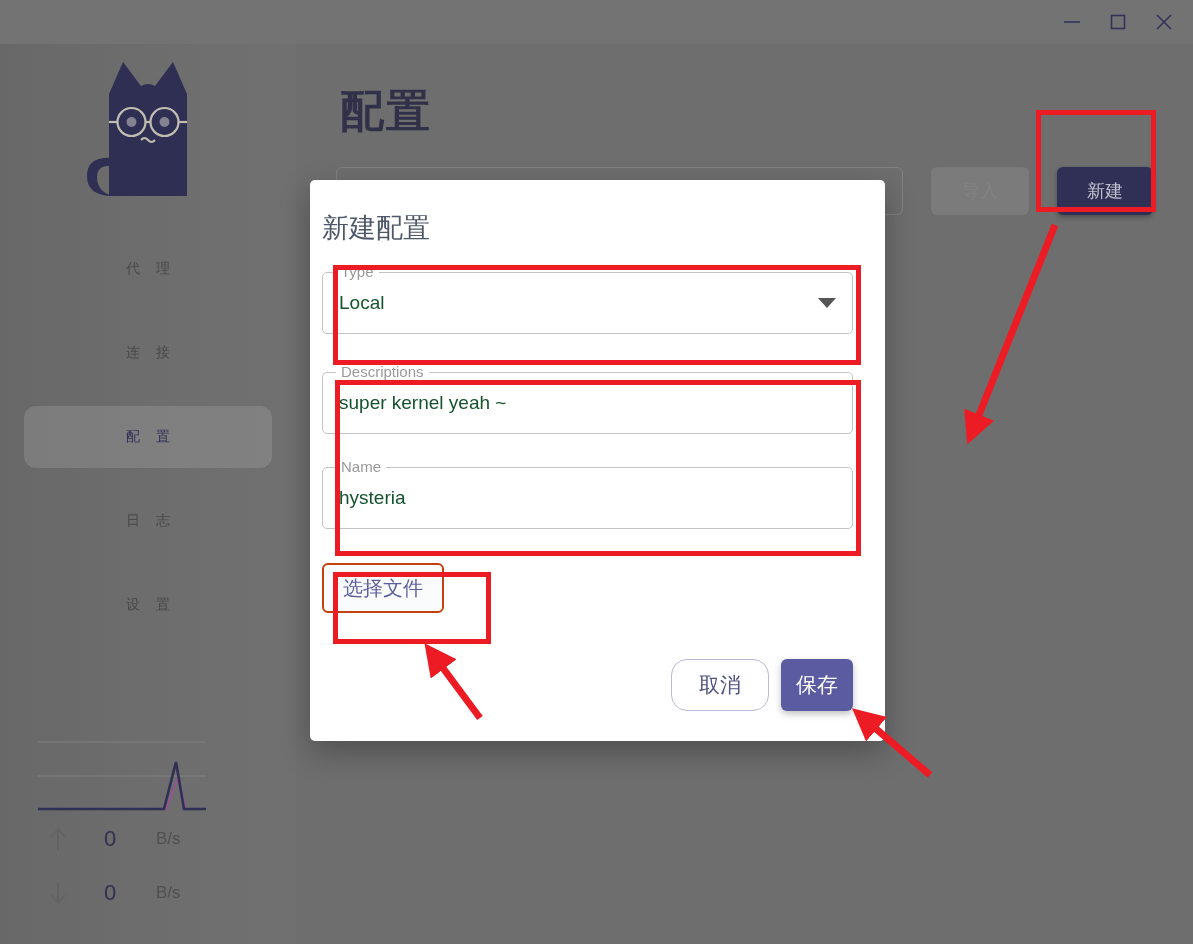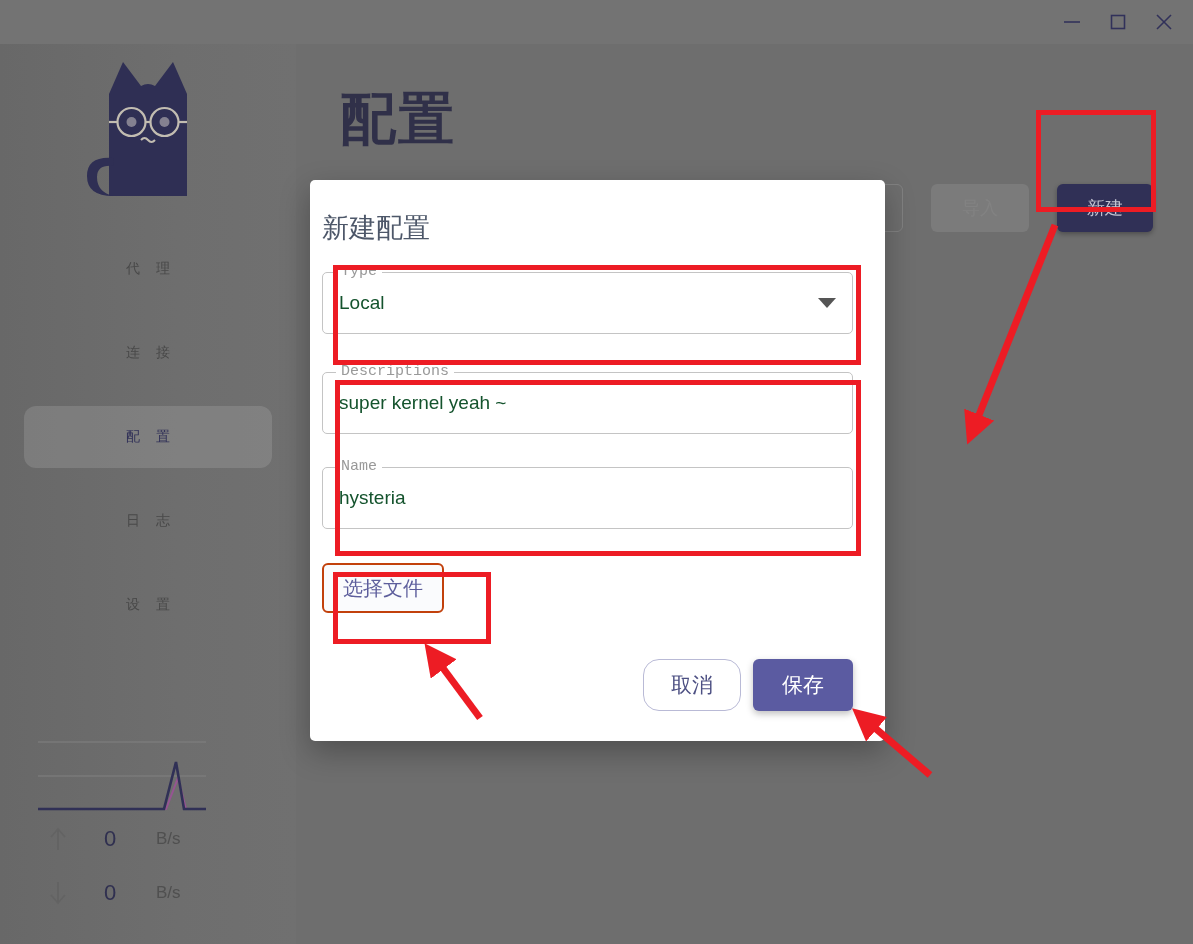--- a/index.html
+++ b/index.html
@@ -81,21 +81,21 @@
   .traffic-unit { font-size: 17px; color: #555; padding-left: 14px; }
 
   
   #main {
     flex: 1 1 auto;
     padding: 18px 40px 0 40px;
     min-width: 0;
     position: relative;
   }
   #page-title {
-    font-size: 56px;
+    font-size: 44px;
     color: #34344e;
     letter-spacing: 2px;
     margin: 20px 0 26px 4px;
   }
   #toolbar { display: flex; align-items: center; gap: 28px; }
   #url-input {
     flex: 1 1 auto;
     height: 48px;
     border: 1px solid #8a8a8a;
     border-radius: 6px;
@@ -158,21 +158,20 @@
     padding: 0 16px;
   }
   .field + .field { margin-top: 36px; }
   .field-label {
     position: absolute;
     top: -10px; left: 13px;
     background: #fff;
     padding: 0 5px;
     font-size: 15px;
     color: #999;
-    font-family: Liberation Mono, monospace;
   }
   .field-value {
     font-size: 19px;
     color: #14532d;
     flex: 1 1 auto;
     border: none; outline: none; background: transparent;
     font-family: inherit;
   }
   .caret {
     width: 0; height: 0;
@@ -209,21 +208,21 @@
     width: 98px; height: 52px;
     background: #fff;
     border: 1px solid #b9bad6;
     border-radius: 16px;
     color: #4d5083;
     font-size: 21px;
     cursor: pointer;
     font-family: inherit;
   }
   #save-button {
-    width: 100px; height: 52px;
+    width: 72px; height: 52px;
     background: #5b5ba1;
     border: none;
     border-radius: 6px;
     color: #fff;
     font-size: 21px;
     cursor: pointer;
     font-family: inherit;
     box-shadow: 0 3px 7px rgba(0,0,0,0.25);
   }
 

